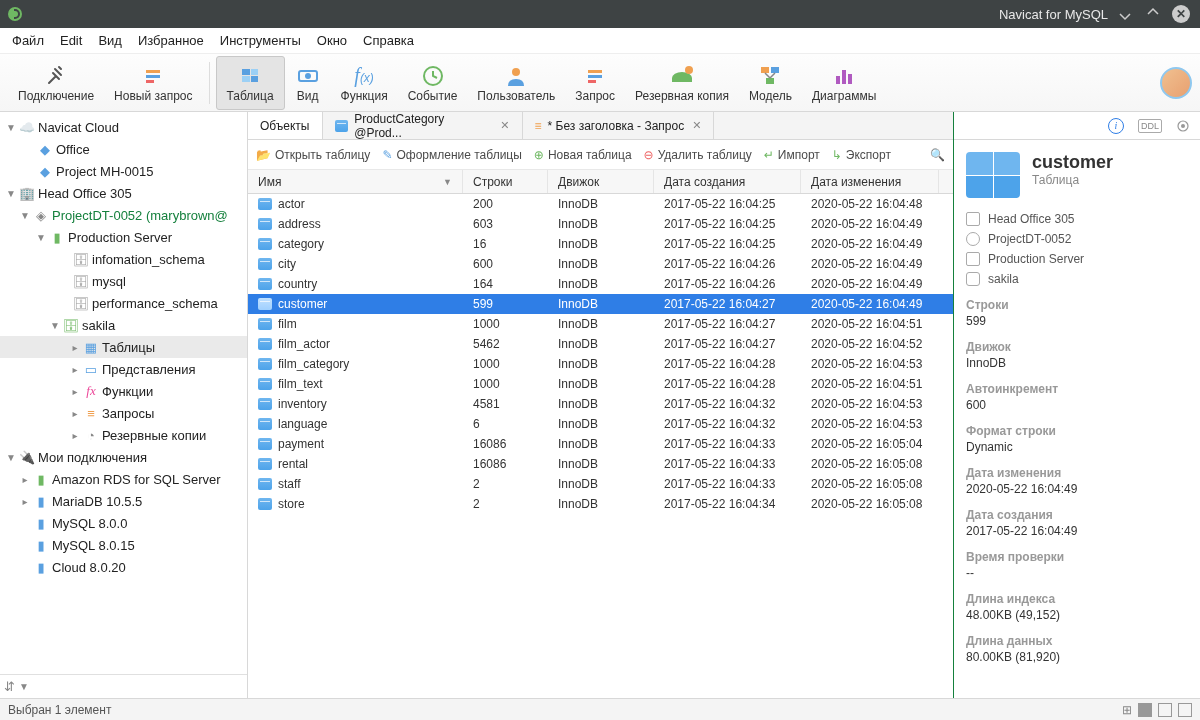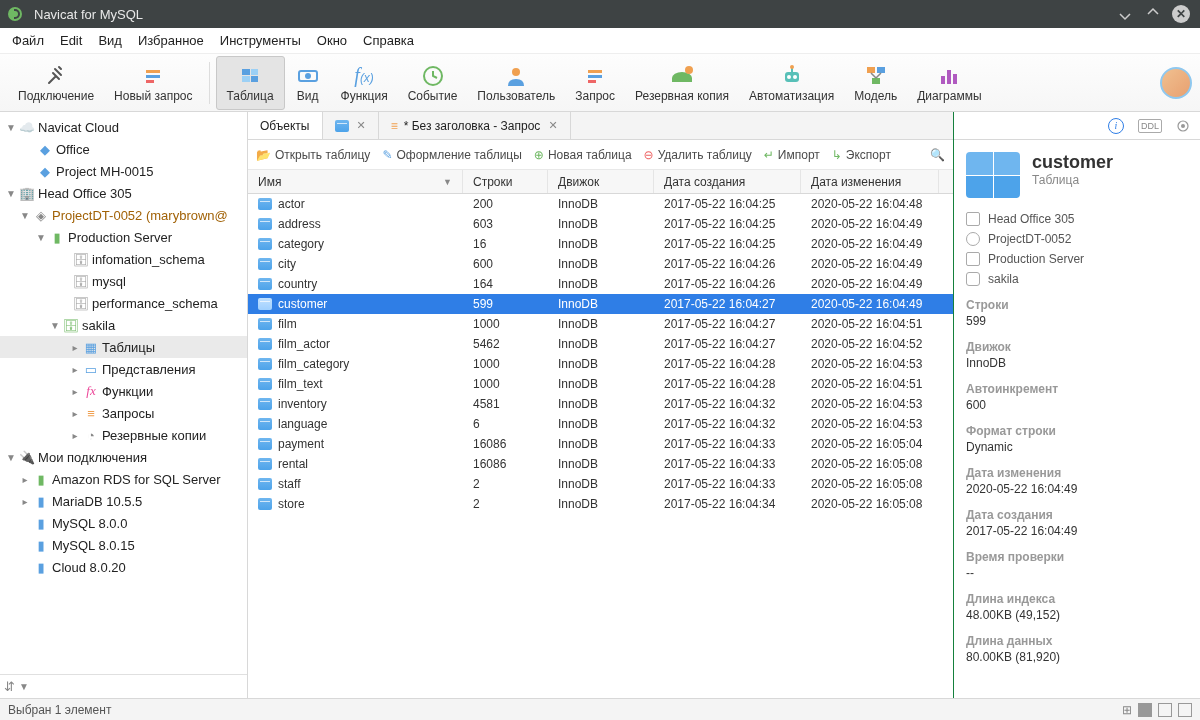--- a/index.html
+++ b/index.html
@@ -2,21 +2,21 @@
 <html><head>
 <meta charset="utf-8">
 <style>
   * { box-sizing: border-box; margin: 0; padding: 0; font-family: -apple-system, BlinkMacSystemFont, "Segoe UI", Arial, sans-serif; }
   body { width: 1200px; height: 720px; background: #fff; overflow: hidden; font-size: 13px; color: #222; }
 
   
   .titlebar { height: 28px; background: #3e4344; display: flex; align-items: center; padding: 0 8px; color: #e8e8e8; }
   .titlebar .app-icon { width: 14px; height: 14px; border-radius: 50%; background: #6fb863; margin-right: 12px; position:relative;}
   .titlebar .app-icon::after{content:"";position:absolute;inset:2px 2px 2px 6px;border:2px solid #3e4344;border-left:none;border-radius:0 7px 7px 0;}
-  .titlebar .title { flex: 1; text-align: left; font-size: 13px; }
+  .titlebar .title { flex: 1; text-align: right; font-size: 13px; }
   .win-btn { width: 22px; height: 22px; display:flex;align-items:center;justify-content:center;margin-left:6px;color:#ccc;}
   .win-close { width:18px;height:18px;border-radius:50%;background:#ccc;color:#3e4344;display:flex;align-items:center;justify-content:center;font-size:12px;font-weight:bold;}
 
   
   .menubar { height: 26px; display:flex; align-items:center; padding:0 4px; border-bottom:1px solid #eee;}
   .menubar div { padding: 4px 8px; font-size:13px; }
 
   
   .toolbar { height: 58px; display:flex; align-items:center; padding:2px 8px; border-bottom:1px solid #d8d8d8; background:linear-gradient(#fdfdfd,#f6f6f6);}
   .toolbtn { display:flex; flex-direction:column; align-items:center; justify-content:center; padding:2px 10px; height:54px; font-size:12px; color:#333;}
@@ -196,32 +196,20 @@
       <div class="ticon">
         <svg width="26" height="24" viewBox="0 0 26 24">
           <path d="M3 14 A10 6 0 0 1 23 14 L23 18 L3 18 Z" fill="#6fb863"></path>
           <circle cx="20" cy="6" r="4" fill="#f0a050"></circle>
         </svg>
       </div>
       <span>Резервная копия</span>
     </div>
   <div class="toolbtn">
       <div class="ticon">
-        <svg width="26" height="24" viewBox="0 0 26 24">
-          <rect x="6" y="8" width="14" height="10" rx="3" fill="#58c0b8"></rect>
-          <circle cx="10" cy="13" r="2" fill="#fff"></circle>
-          <circle cx="16" cy="13" r="2" fill="#fff"></circle>
-          <line x1="13" y1="3" x2="13" y2="8" stroke="#58c0b8" stroke-width="2"></line>
-          <circle cx="13" cy="3" r="2" fill="#f0a050"></circle>
-        </svg>
-      </div>
-      <span>Автоматизация</span>
-    </div>
-  <div class="toolbtn">
-      <div class="ticon">
         <svg width="24" height="24" viewBox="0 0 24 24">
           <rect x="3" y="3" width="8" height="6" fill="#f0a050"></rect>
           <rect x="13" y="3" width="8" height="6" fill="#5aa0e0"></rect>
           <rect x="8" y="14" width="8" height="6" fill="#6fb863"></rect>
           <path d="M7 9 L12 14 M17 9 L12 14" stroke="#888" stroke-width="1.5"></path>
         </svg>
       </div>
       <span>Модель</span>
     </div>
   <div class="toolbtn">
@@ -257,21 +245,21 @@
           <span>Project MH-0015</span>
         </div>
       <div class="tree-row">
           <span class="tw">▼</span>
           <span class="ic">🏢</span>
           <span>Head Office 305</span>
         </div>
       <div class="tree-row" style="padding-left:18px">
           <span class="tw">▼</span>
           <span class="ic" style="color:#888">◈</span>
-          <span style="color:#a16207">ProjectDT-0052 (marybrown@</span>
+          <span style="color:#15803d">ProjectDT-0052 (marybrown@</span>
         </div>
       <div class="tree-row" style="padding-left:34px">
           <span class="tw">▼</span>
           <span class="ic" style="color:#6fb863">▮</span>
           <span>Production Server</span>
         </div>
       <div class="tree-row" style="padding-left:58px">
           <span class="tw"></span>
           <span class="ic" style="color:#999">🗄</span>
           <span>infomation_schema</span>
@@ -353,20 +341,21 @@
     </div>
   </div>
 
   <div class="center">
     <div class="tabs">
       <div class="tab">
           <span>Объекты</span>
         </div>
       <div class="tab inactive">
           <span class="tbl-ic"></span>
+          <span style="overflow:hidden;text-overflow:ellipsis">ProductCategory @Prod...</span>
           <span class="x">✕</span>
         </div>
       <div class="tab inactive">
           <span style="color:#f0a050">≡</span>
           <span>* Без заголовка - Запрос</span>
           <span class="x">✕</span>
         </div>
     </div>
     <div class="actionbar">
       <div class="ab">

